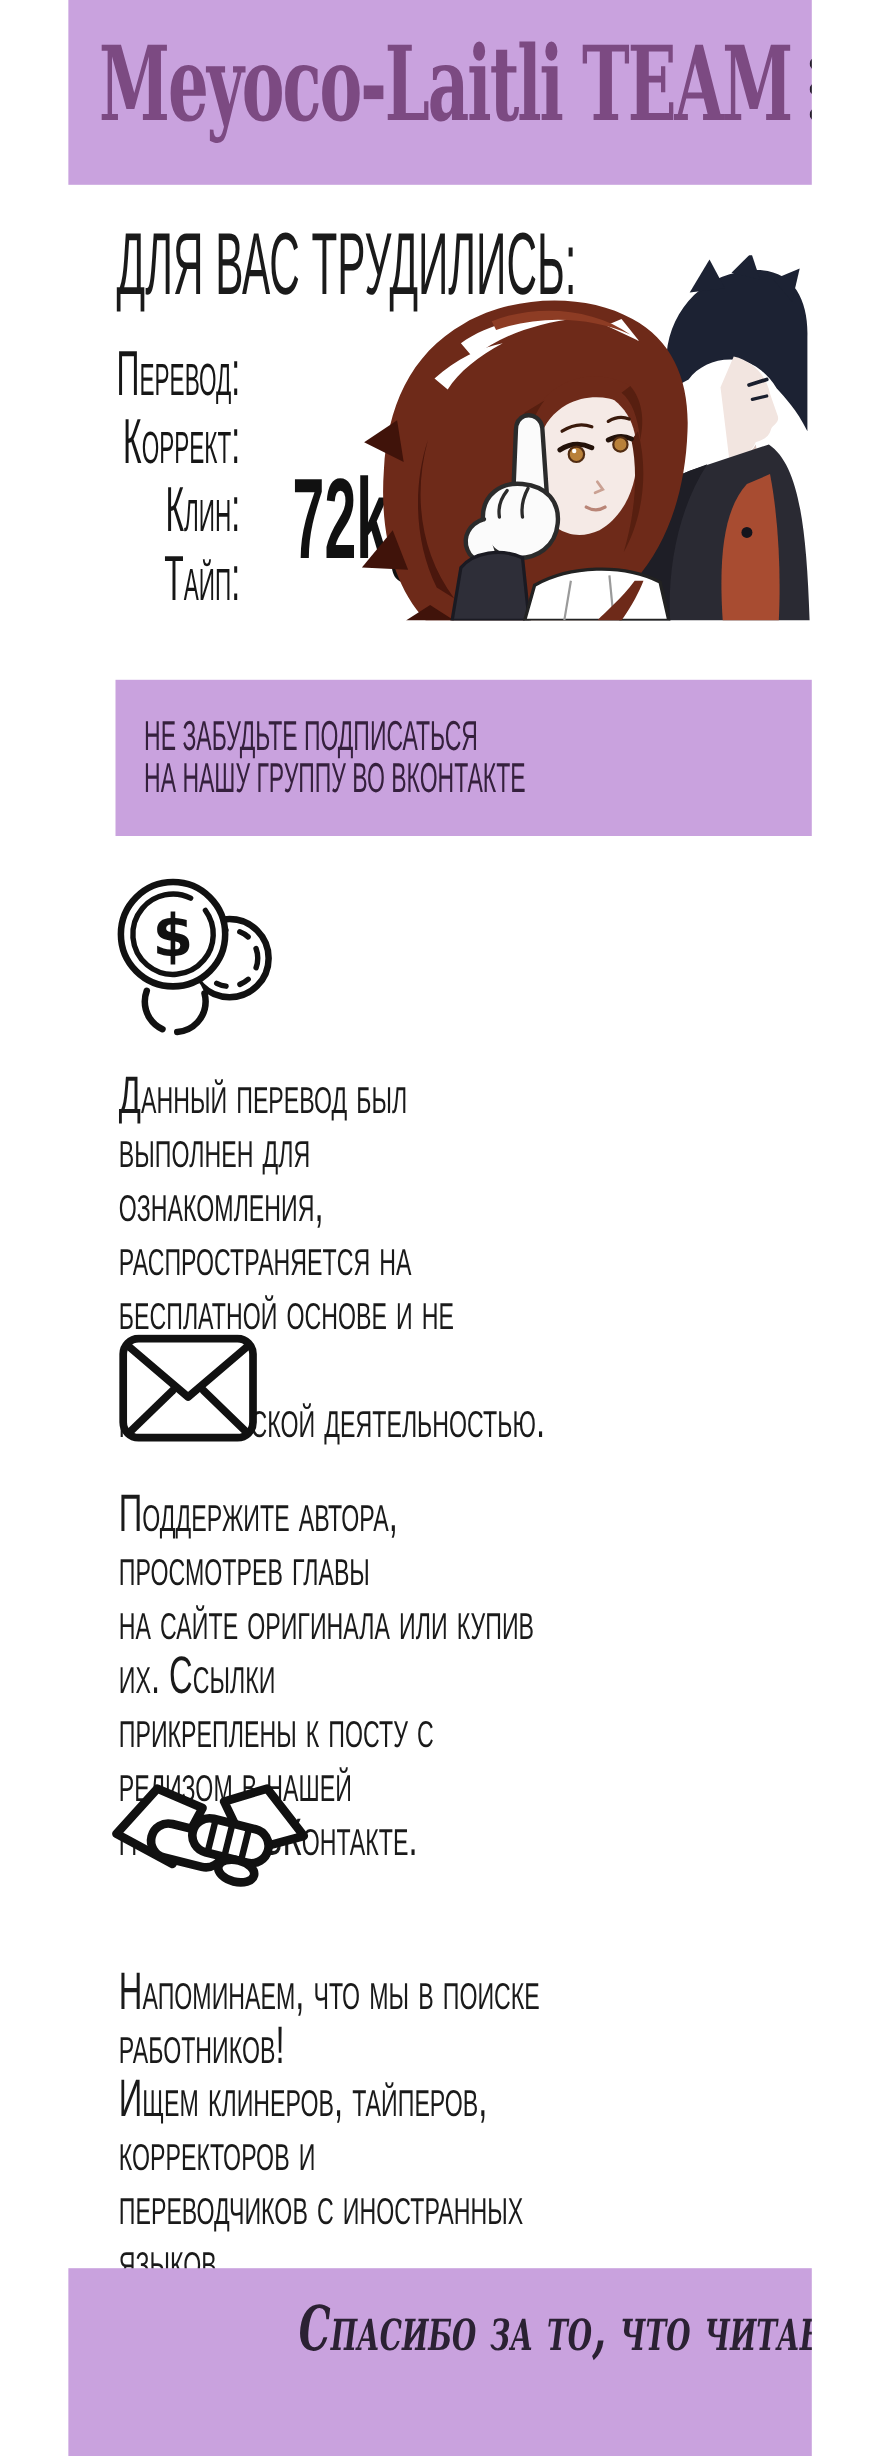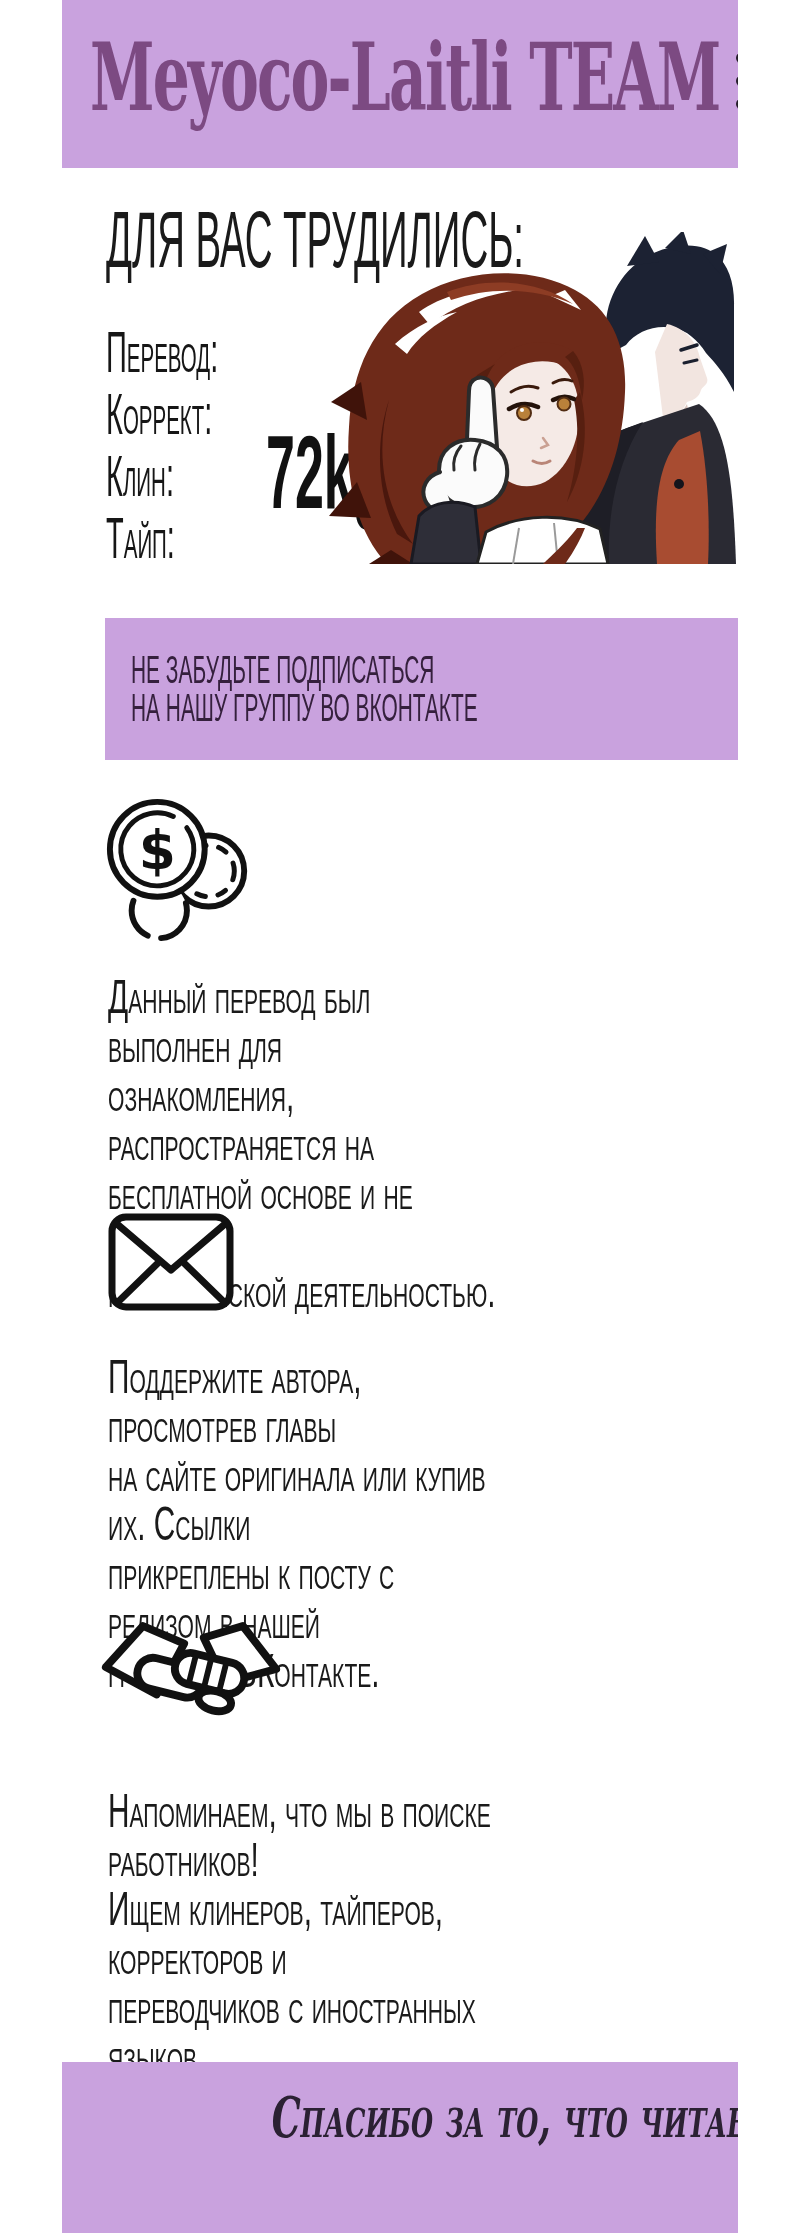--- a/index.html
+++ b/index.html
@@ -10,21 +10,21 @@
   .topbar{position:absolute;left:0;top:0;width:800px;height:168px;background:#c9a2de;}
   .team-title{position:absolute;left:28px;top:28px;font-family:"DejaVu Serif",serif;
         font-weight:bold;font-size:94px;line-height:1.05;color:#7c4a82;letter-spacing:-3px;
         display:inline-block;transform:scaleX(.62);transform-origin:0 0;white-space:nowrap;}
   .menu-btn{position:absolute;right:34px;top:50px;width:92px;height:64px;cursor:pointer;}
 
   
   .heading{position:absolute;left:44px;top:200px;font-size:80px;line-height:1;
         text-transform:uppercase;display:inline-block;transform:scaleX(.48);
         transform-origin:0 0;white-space:nowrap;color:#1a1a1a;}
-  .roles{position:absolute;left:44px;top:322px;}
+  .roles{position:absolute;left:44px;top:310px;text-align:right;}
   .role{height:62px;font-size:58px;line-height:60px;font-variant:small-caps;
         display:block;transform:scaleX(.5);transform-origin:0 0;white-space:nowrap;}
   .member{position:absolute;left:204px;top:420px;font-size:104px;font-weight:bold;
         line-height:1;display:inline-block;transform:scaleX(.5);transform-origin:0 0;
         white-space:nowrap;color:#111;}
   .art{position:absolute;right:0;top:232px;width:412px;height:332px;}
 
   
   .banner{position:absolute;left:43px;top:618px;width:712px;height:142px;background:#c9a2de;
         display:flex;align-items:center;justify-content:space-between;

